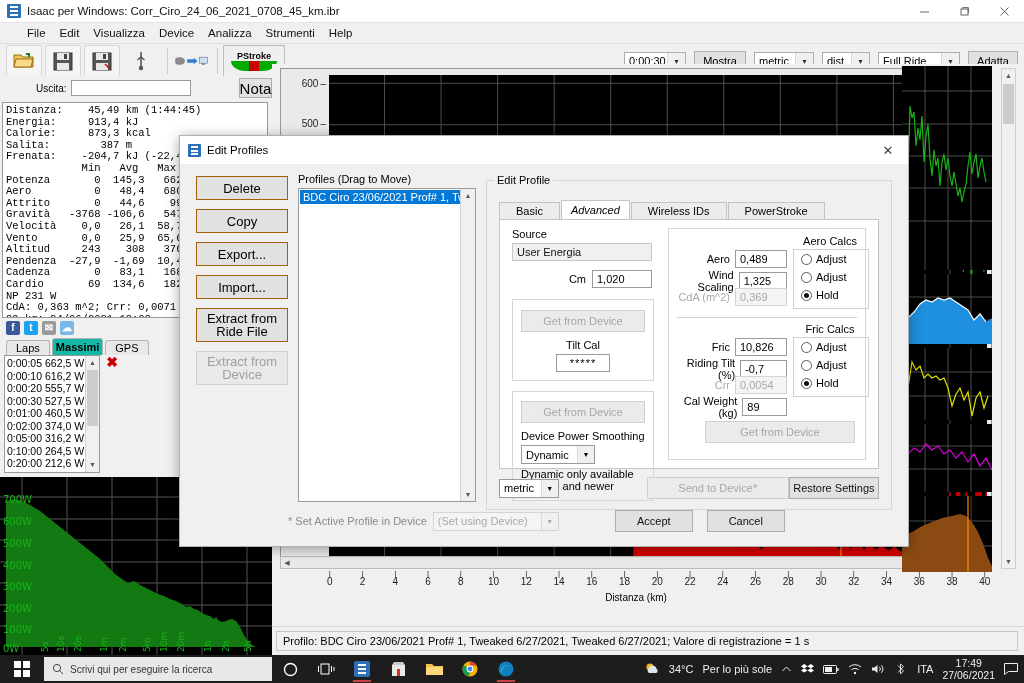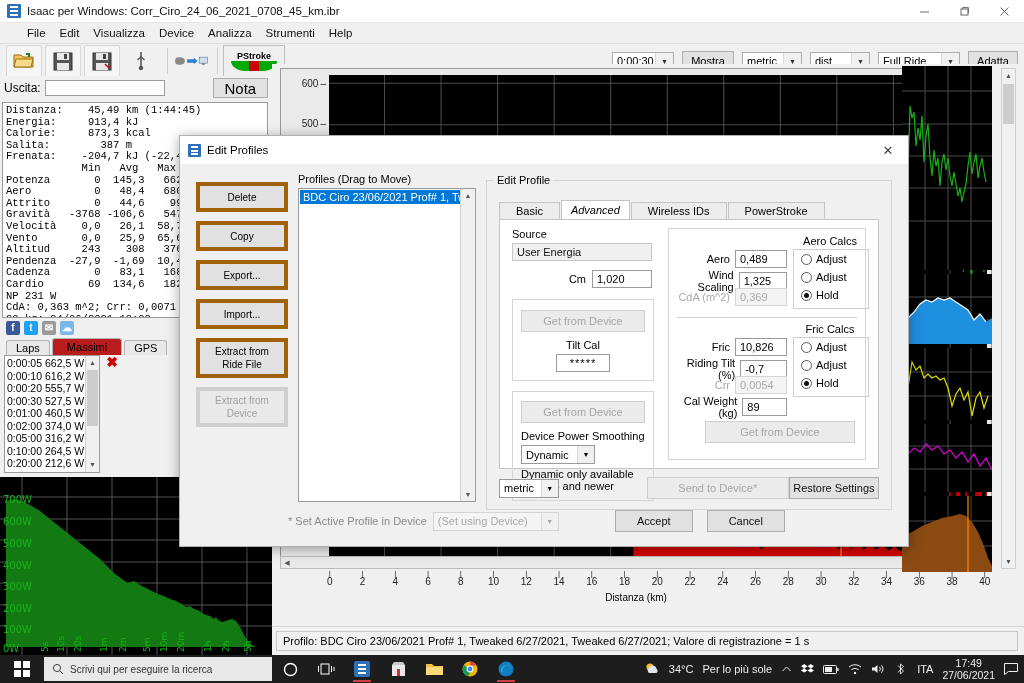--- a/index.html
+++ b/index.html
@@ -29,34 +29,34 @@
   .pstroke .sw{width:46px;height:10px;background:linear-gradient(90deg,#0a0,#0a0 40%,#c00 40%,#c00 60%,#0a0 60%);border-radius:0 0 20px 20px/0 0 14px 14px;}
 
   .tbright{position:absolute;right:6px;display:flex;align-items:center;gap:8px;}
   .combo{height:19px;border:1px solid #adadad;background:#fff;display:flex;align-items:center;font-size:11px;padding-left:4px;box-sizing:border-box;}
   .combo .arw{margin-left:auto;width:17px;height:17px;border-left:1px solid #d9d9d9;background:#f0f0f0;display:flex;align-items:center;justify-content:center;font-size:7px;color:#333;}
   .btn{height:21px;border:1px solid #adadad;background:#e1e1e1;font-size:11px;display:flex;align-items:center;justify-content:center;padding:0 10px;box-sizing:border-box;}
 
   
   .left{position:absolute;left:0;top:76px;width:272px;bottom:0;background:#f0f0f0;}
   .uscita{display:flex;align-items:center;height:20px;padding:2px 4px;gap:4px;}
-  .uscita .lbl{font-size:12px;}
+  .uscita .lbl{font-size:10px;margin-left:32px;}
   .uscita input{flex:1;height:16px;border:1px solid #9a9a9a;background:#fff;font-size:11px;padding:0 2px;box-sizing:border-box;font-family:"Liberation Sans",sans-serif;}
   .uscita .nota{width:54px;height:18px;border:1px solid #adadad;background:#e1e1e1;font-size:15px;display:flex;align-items:center;justify-content:center;margin-left:44px;}
 
   .stats{margin:2px 4px 0 2px;height:216px;background:#fff;border:1px solid #9a9a9a;
          font-family:"Liberation Mono","DejaVu Sans Mono",monospace;font-size:10.5px;line-height:11.6px;
          padding:2px 3px;white-space:pre;overflow:hidden;box-sizing:border-box;}
 
   .social{display:flex;gap:4px;padding:3px 4px 2px 6px;align-items:center;}
   .social i{width:14px;height:14px;display:inline-block;border-radius:2px;font-style:normal;font-size:10px;color:#fff;text-align:center;line-height:14px;font-weight:bold;}
 
   .tabs{display:flex;padding-left:6px;height:18px;align-items:flex-end;}
   .tab{border:1px solid #b4b4b4;border-bottom:none;background:#e8e8e8;font-size:11px;padding:1px 9px;margin-right:2px;border-radius:3px 3px 0 0;}
-  .tab.sel{background:#b91c1c;padding:2px 14px;font-weight:normal;}
+  .tab.sel{background:#14b8a6;padding:2px 3px;font-weight:bold;}
   .lapwrap{display:flex;margin-left:4px;}
   .laplist{width:96px;height:118px;border:1px solid #9a9a9a;background:#fff;font-size:10.5px;line-height:12.5px;padding:1px 2px;box-sizing:border-box;position:relative;overflow:hidden;}
   .lapsb{position:absolute;right:0;top:0;width:13px;height:100%;background:#f0f0f0;border-left:1px solid #d0d0d0;}
   .lapsb .thumb{position:absolute;left:1px;top:14px;width:11px;height:56px;background:#cdcdcd;}
   .lapsb .a{position:absolute;left:3px;font-size:7px;color:#555;}
   .delx{width:16px;height:16px;margin-left:4px;color:#c00;font-size:14px;font-weight:bold;text-align:center;line-height:14px;}
 
   
   .pcurve{position:absolute;left:0;bottom:0;width:272px;height:178px;background:#000;overflow:hidden;}
 
@@ -84,21 +84,21 @@
   
   .dlg{position:absolute;left:179px;top:135px;width:728px;height:410px;background:#f0f0f0;border:1px solid #b0b0b0;box-shadow:0 2px 12px rgba(0,0,0,.35);}
   .dlg .dhead{height:28px;background:#fff;display:flex;align-items:center;border-bottom:1px solid #efefef;}
   .dlg .dico{width:13px;height:13px;margin:0 6px 0 8px;background:#2d6fb8;position:relative;border-radius:1px;}
   .dlg .dico:after{content:"";position:absolute;left:3px;top:2px;width:7px;height:2px;background:#fff;box-shadow:0 4px 0 #fff,0 7px 0 #fff;}
   .dlg .dttl{font-size:11.5px;}
   .dlg .dclose{margin-left:auto;width:40px;height:28px;display:flex;align-items:center;justify-content:center;color:#444;font-size:13px;}
 
   .dbody{position:absolute;left:8px;top:32px;right:8px;bottom:8px;}
   .lbtns{position:absolute;left:8px;top:8px;width:92px;}
-  .lbtn{height:22px;border:4px solid #a16207;background:#e1e1e1;font-size:10px;display:flex;align-items:center;justify-content:center;margin-bottom:9px;text-align:center;margin-top:6px;}
+  .lbtn{height:22px;border:1px solid #a16207;background:#e1e1e1;font-size:13px;display:flex;align-items:center;justify-content:center;margin-bottom:9px;text-align:center;}
   .lbtn.two{height:32px;flex-direction:column;line-height:13px;}
   .lbtn.dis{color:#a0a0a0;background:#e9e9e9;border-color:#cfcfcf;}
 
   .plist-lbl{position:absolute;left:110px;top:5px;font-size:11px;}
   .plist{position:absolute;left:110px;top:20px;width:178px;bottom:36px;background:#fff;border:1px solid #9a9a9a;box-sizing:border-box;}
   .plist .row{background:#0078d7;color:#fff;font-size:11px;padding:1px 3px;white-space:nowrap;overflow:hidden;margin:1px 1px 0 1px;}
   .plist .sb{position:absolute;right:0;top:0;bottom:0;width:14px;background:#f0f0f0;border-left:1px solid #d0d0d0;}
   .plist .sb .e{position:absolute;left:0;right:0;height:13px;display:flex;align-items:center;justify-content:center;font-size:7px;color:#555;}
   .group > legend, .glbl{position:absolute;top:-7px;left:7px;background:#f0f0f0;padding:0 3px;font-size:11px;}
 
@@ -221,21 +221,21 @@
     <div class="tbright">
       <div class="combo" style="width:62px">
         <span>0:00:30</span>
         <span class="arw">▼</span>
       </div>
       <div class="btn" style="width:52px">Mostra</div>
       <div class="combo" style="width:60px">
         <span>metric</span>
         <span class="arw">▼</span>
       </div>
-      <div class="combo" style="width:60px">
+      <div class="combo" style="width:48px">
         <span>dist</span>
         <span class="arw">▼</span>
       </div>
       <div class="combo" style="width:82px">
         <span>Full Ride</span>
         <span class="arw">▼</span>
       </div>
       <div class="btn" style="width:50px">Adatta</div>
     </div>
   </div>

